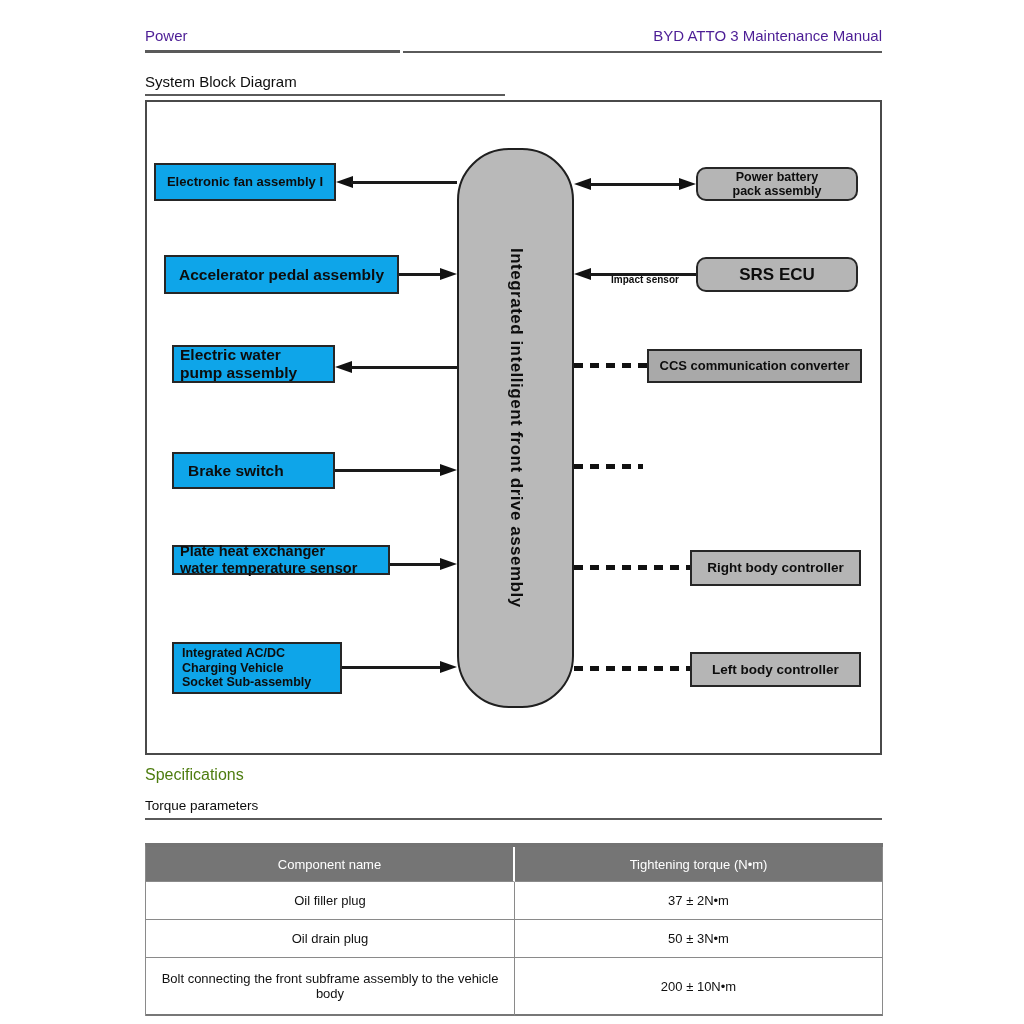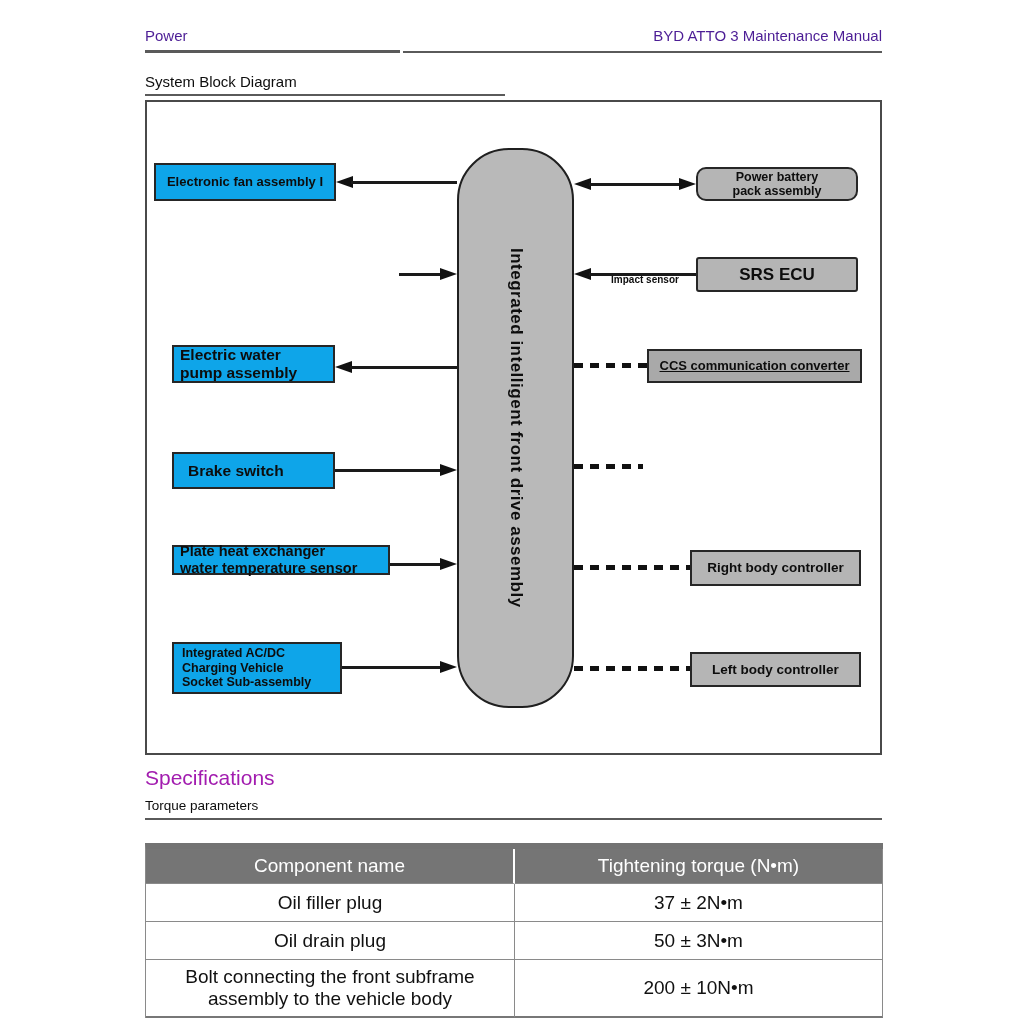--- a/index.html
+++ b/index.html
@@ -11,39 +11,39 @@
   .rule{background:#5a5a5a;}
   .sec-title{font-size:15px;color:#0d0d0d;}
   
   .frame{border:2px solid #4a4a4a;background:#fff;}
   
   .node{box-sizing:border-box;border:2px solid #262626;display:flex;align-items:center;
         font-weight:bold;color:#0d0d0d;line-height:1.15;}
   .node .lbl{white-space:pre-line;width:100%;}
   .light{background:#0ea5e9;}
   .mid{background:#b5b5b5;}
-  .dark{background:#a9a9a9;text-decoration:underline;}
+  .dark{background:#a9a9a9;}
   .center-txt{text-align:center;}
   .left-txt{text-align:left;}
   
   .pill{box-sizing:border-box;background:#b9b9b9;border:2px solid #1f1f1f;border-radius:52px;
         display:flex;align-items:center;justify-content:center;}
   .pill .vtxt{writing-mode:vertical-rl;font-weight:bold;font-size:17px;letter-spacing:0.5px;color:#0d0d0d;}
   
   .cline{background:#1a1a1a;height:2.5px;}
   .dashline{height:5px;background:repeating-linear-gradient(90deg,#111 0 9px,transparent 9px 16px);}
   .arr{width:0;height:0;border-top:6px solid transparent;border-bottom:6px solid transparent;}
   .arr-l{border-right:17px solid #111;}
   .arr-r{border-left:17px solid #111;}
   .conn-label{font-size:10px;font-weight:bold;color:#0d0d0d;text-align:center;margin-top:16px;}
   
-  .spec-title{font-size:21px;color:#a21caf;}
+  .spec-title{font-size:16px;color:#4d7c0f;}
   .spec-sub{font-size:13.5px;color:#0d0d0d;}
   table.spec{border-collapse:separate;border-spacing:0;width:737px;table-layout:fixed;
-             border-left:1px solid #8a8a8a;border-top:6px solid #737373;font-size:19px;}
+             border-left:1px solid #8a8a8a;border-top:4px solid #737373;font-size:13px;}
   table.spec th{background:#757575;color:#fff;font-weight:normal;height:32px;
                 border-right:2px solid #fff;border-bottom:1px solid #8a8a8a;}
   table.spec th:last-child{border-right:1px solid #8a8a8a;}
   table.spec td{background:#fff;text-align:center;border-right:1px solid #8a8a8a;
                 border-bottom:1px solid #8a8a8a;height:33px;padding:2px 10px;}
   table.spec tr:last-child td{height:52px;border-bottom:2px solid #777;}
 </style>
 </head>
 <body>
 
@@ -57,20 +57,23 @@
 
 <div class="abs frame" style="left:145px;top:100px;width:733px;height:651px;">
 
   <div class="abs pill" style="left:310px;top:46px;width:117px;height:560px;">
     <span class="vtxt">Integrated intelligent front drive assembly</span>
   </div>
 
   <div class="abs node light center-txt" style="left:7px;top:61px;width:182px;height:38px;font-size:13px;">
     <span class="lbl">Electronic fan assembly I</span>
   </div>
+  <div class="abs node light center-txt" style="left:17px;top:153px;width:235px;height:39px;font-size:15.5px;">
+    <span class="lbl">Accelerator pedal assembly</span>
+  </div>
   <div class="abs node light left-txt" style="left:25px;top:243px;width:163px;height:38px;font-size:15.5px;padding-left:6px;">
     <span class="lbl">Electric water
 pump assembly</span>
   </div>
   <div class="abs node light left-txt" style="left:25px;top:350px;width:163px;height:37px;font-size:15.5px;padding-left:14px;">
     <span class="lbl">Brake switch</span>
   </div>
   <div class="abs node light left-txt" style="left:25px;top:443px;width:218px;height:30px;font-size:14.5px;padding-left:6px;">
     <span class="lbl">Plate heat exchanger
 water temperature sensor</span>
@@ -78,21 +81,21 @@
   <div class="abs node light left-txt" style="left:25px;top:540px;width:170px;height:52px;font-size:12.5px;padding-left:8px;">
     <span class="lbl">Integrated AC/DC
 Charging Vehicle
 Socket Sub-assembly</span>
   </div>
 
   <div class="abs node mid center-txt" style="left:549px;top:65px;width:162px;height:34px;font-size:12.5px;border-radius:10px;justify-content:center;">
     <span class="lbl">Power battery
 pack assembly</span>
   </div>
-  <div class="abs node mid center-txt" style="left:549px;top:155px;width:162px;height:35px;font-size:17px;border-radius:3px;">
+  <div class="abs node mid center-txt" style="left:549px;top:155px;width:162px;height:35px;font-size:17px;border-radius:10px;">
     <span class="lbl">SRS ECU</span>
   </div>
   <div class="abs node dark center-txt" style="left:500px;top:247px;width:215px;height:34px;font-size:13px;">
     <span class="lbl">CCS communication converter</span>
   </div>
   <div class="abs node mid center-txt" style="left:543px;top:448px;width:171px;height:36px;font-size:13.5px;">
     <span class="lbl">Right body controller</span>
   </div>
   <div class="abs node mid center-txt" style="left:543px;top:550px;width:171px;height:35px;font-size:13.5px;align-items:center;">
     <span class="lbl">Left  body controller</span>

